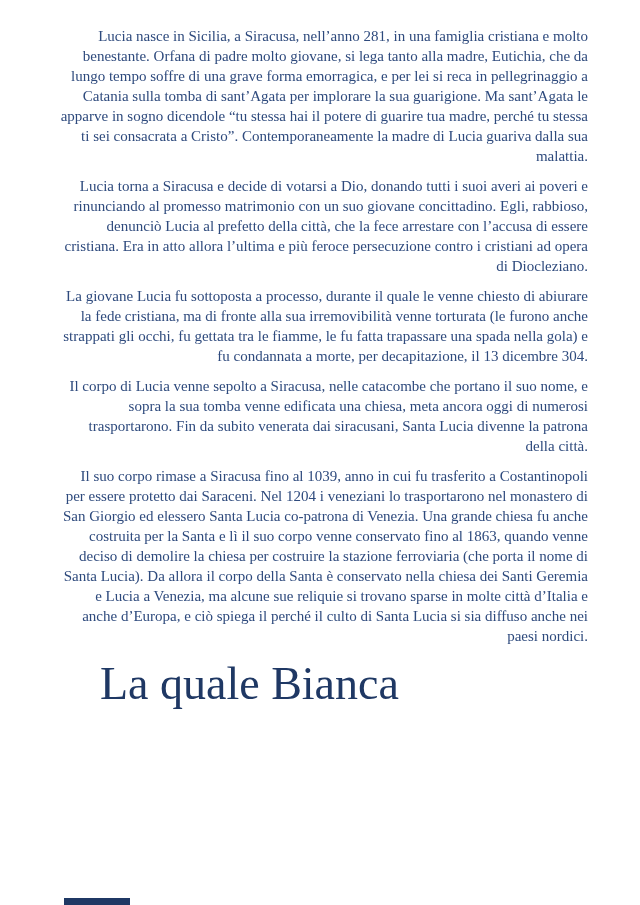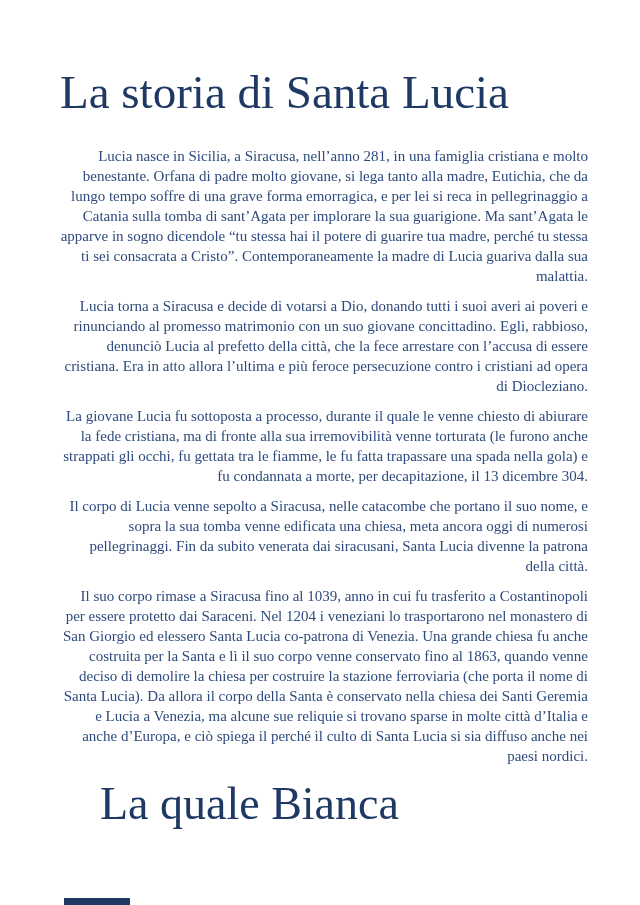--- a/index.html
+++ b/index.html
@@ -45,28 +45,27 @@
     bottom: 0;
     width: 66px;
     height: 7px;
     background: var(--bar-color, #1f3864);
   }
 </style>
 </head>
 <body>
 
 <div class="page">
-  <h1 class="doc-title">La storia di Santa Lucia</h1>
 
   <p class="body-par first">Lucia nasce in Sicilia, a Siracusa, nell’anno 281, in una famiglia cristiana e molto benestante. Orfana di padre molto giovane, si lega tanto alla madre, Eutichia, che da lungo tempo soffre di una grave forma emorragica, e per lei si reca in pellegrinaggio a Catania sulla tomba di sant’Agata per implorare la sua guarigione. Ma sant’Agata le apparve in sogno dicendole “tu stessa hai il potere di guarire tua madre, perché tu stessa ti sei consacrata a Cristo”. Contemporaneamente la madre di Lucia guariva dalla sua malattia.</p>
 
   <p class="body-par">Lucia torna a Siracusa e decide di votarsi a Dio, donando tutti i suoi averi ai poveri e rinunciando al promesso matrimonio con un suo giovane concittadino. Egli, rabbioso, denunciò Lucia al prefetto della città, che la fece arrestare con l’accusa di essere cristiana. Era in atto allora l’ultima e più feroce persecuzione contro i cristiani ad opera di Diocleziano.</p>
 
   <p class="body-par">La giovane Lucia fu sottoposta a processo, durante il quale le venne chiesto di abiurare la fede cristiana, ma di fronte alla sua irremovibilità venne torturata (le furono anche strappati gli occhi, fu gettata tra le fiamme, le fu fatta trapassare una spada nella gola) e fu condannata a morte, per decapitazione, il 13 dicembre 304.</p>
 
-  <p class="body-par">Il corpo di Lucia venne sepolto a Siracusa, nelle catacombe che portano il suo nome, e sopra la sua tomba venne edificata una chiesa, meta ancora oggi di numerosi pellegrinaggi. Fin da subito venerata dai siracusani, Santa Lucia divenne la patrona della città.</p>
+  <p class="body-par">Il corpo di Lucia venne sepolto a Siracusa, nelle catacombe che portano il suo nome, e sopra la sua tomba venne edificata una chiesa, meta ancora oggi di numerosi trasportarono. Fin da subito venerata dai siracusani, Santa Lucia divenne la patrona della città.</p>
 
   <p class="body-par">Il suo corpo rimase a Siracusa fino al 1039, anno in cui fu trasferito a Costantinopoli per essere protetto dai Saraceni. Nel 1204 i veneziani lo trasportarono nel monastero di San Giorgio ed elessero Santa Lucia co-patrona di Venezia. Una grande chiesa fu anche costruita per la Santa e lì il suo corpo venne conservato fino al 1863, quando venne deciso di demolire la chiesa per costruire la stazione ferroviaria (che porta il nome di Santa Lucia). Da allora il corpo della Santa è conservato nella chiesa dei Santi Geremia e Lucia a Venezia, ma alcune sue reliquie si trovano sparse in molte città d’Italia e anche d’Europa, e ciò spiega il perché il culto di Santa Lucia si sia diffuso anche nei paesi nordici.</p>
 
   <h2 class="section-heading">La quale Bianca</h2>
 
   <div class="cutoff-bar"></div>
 </div>
 
 </body></html>

